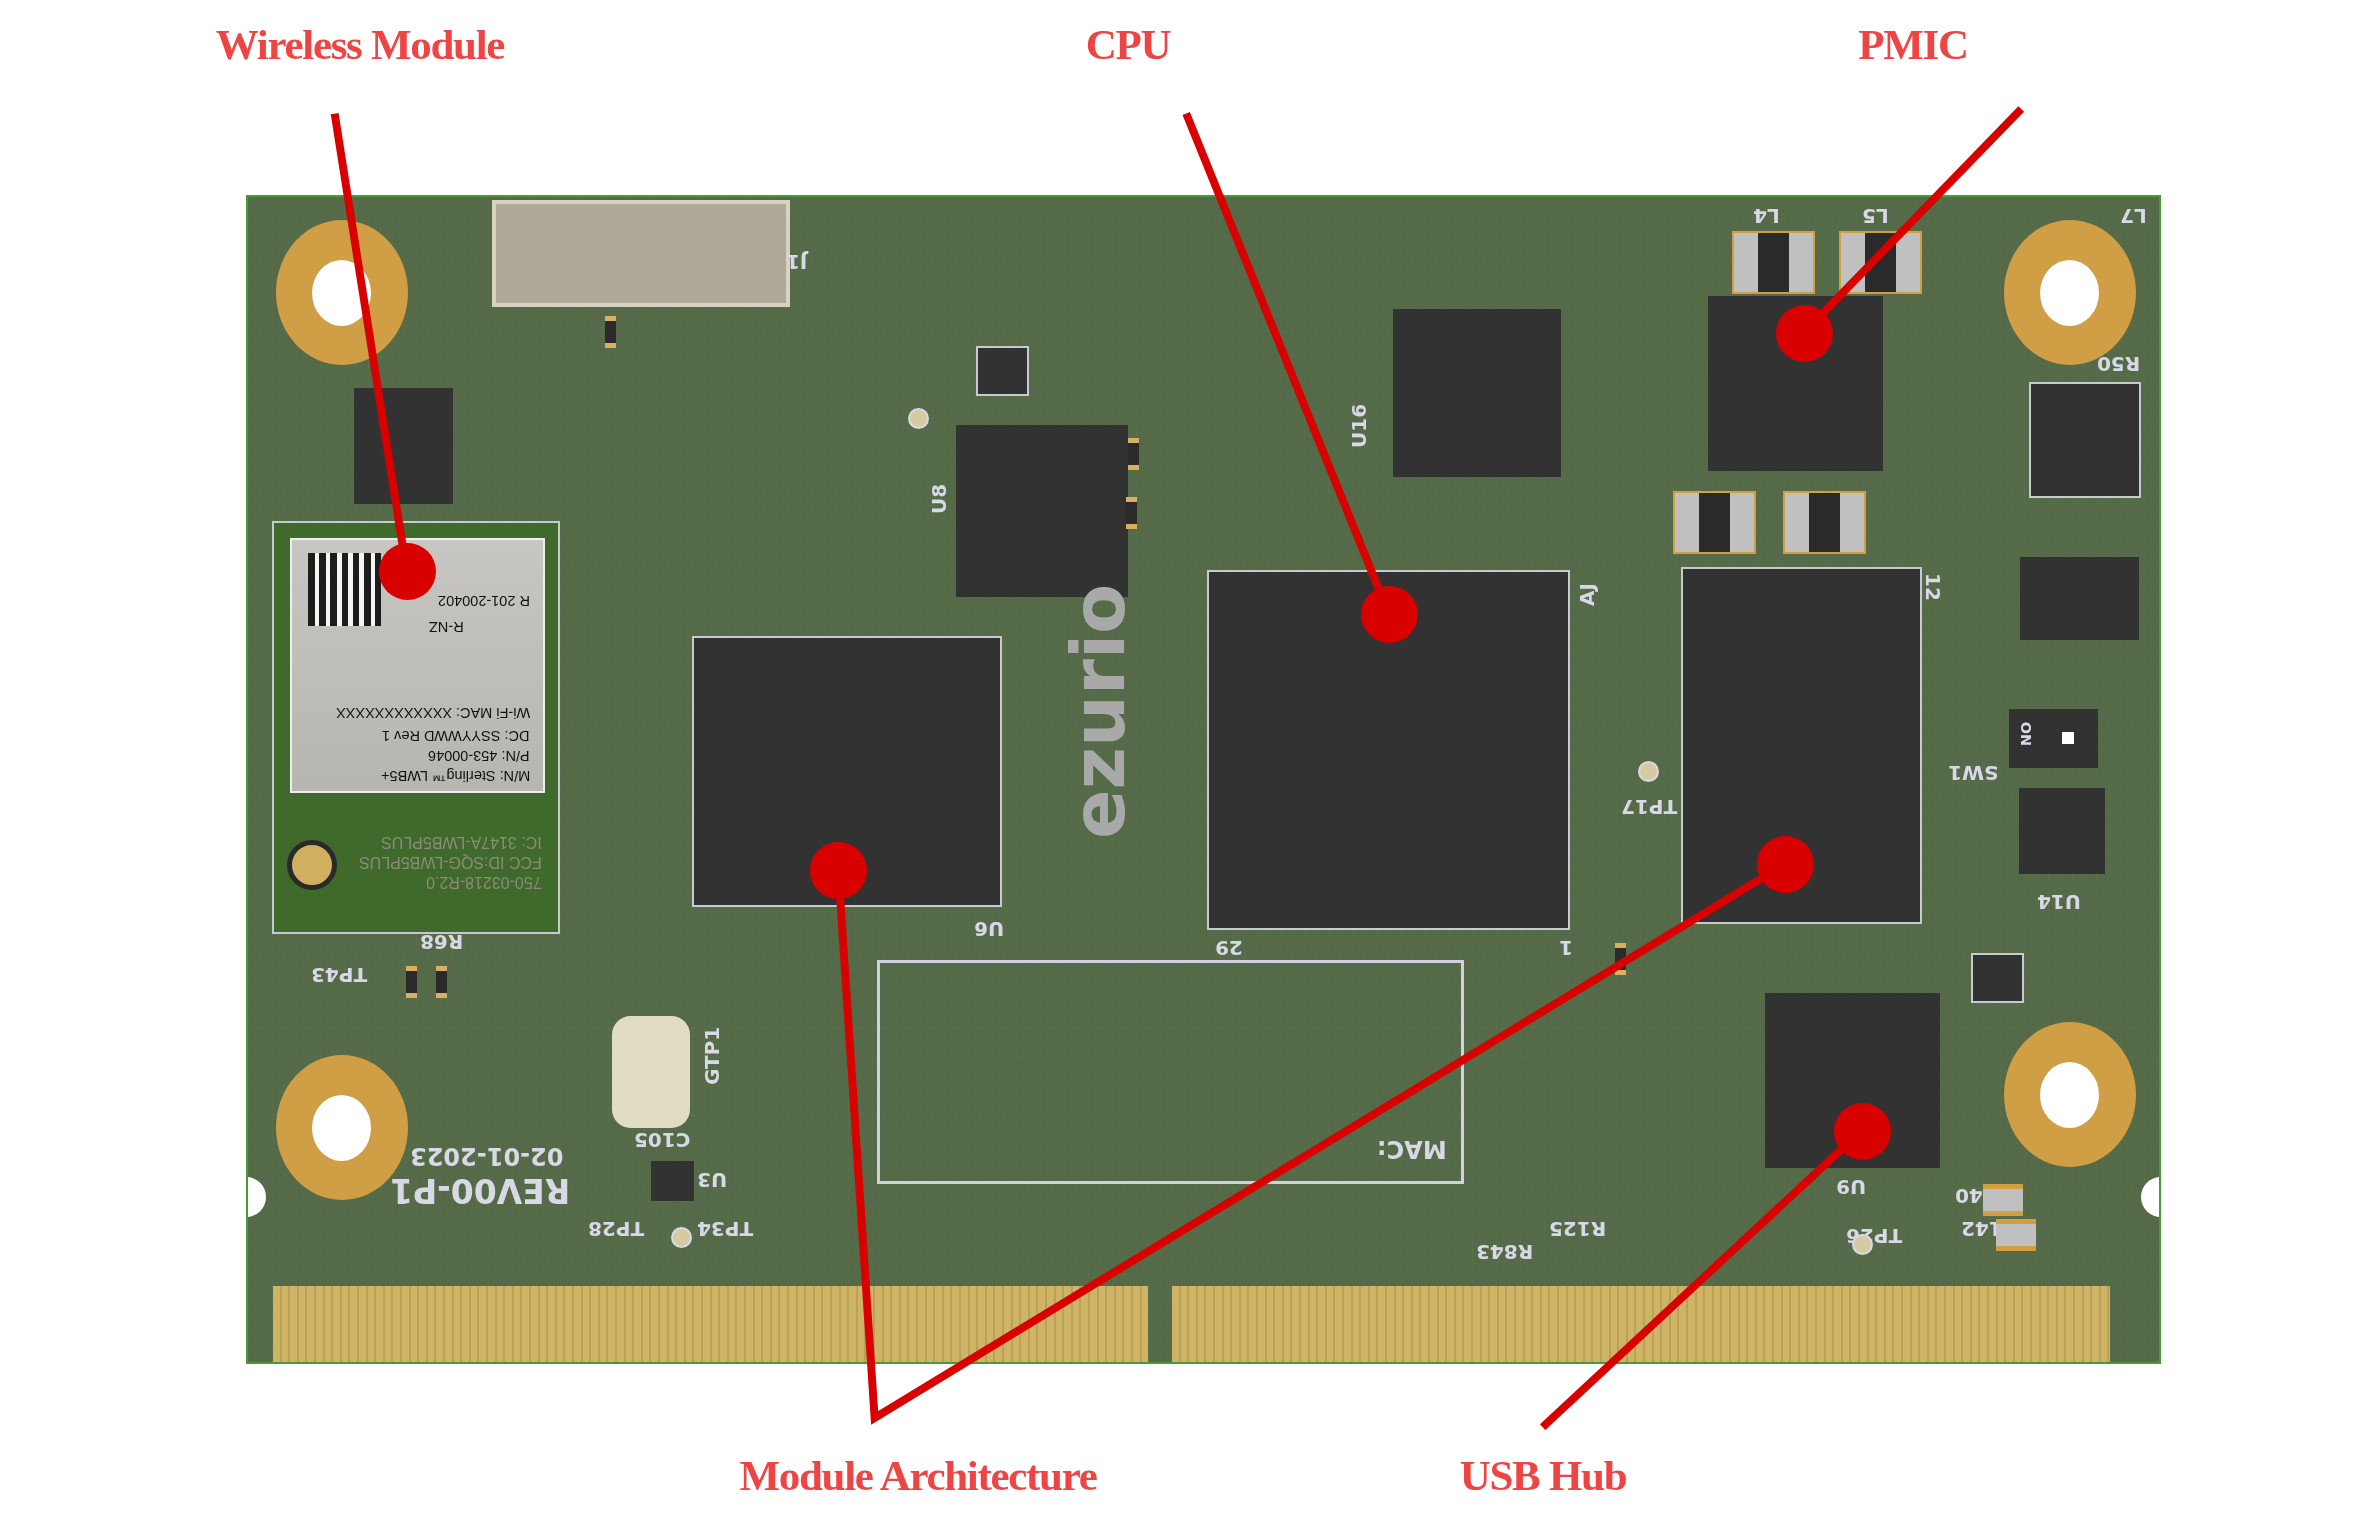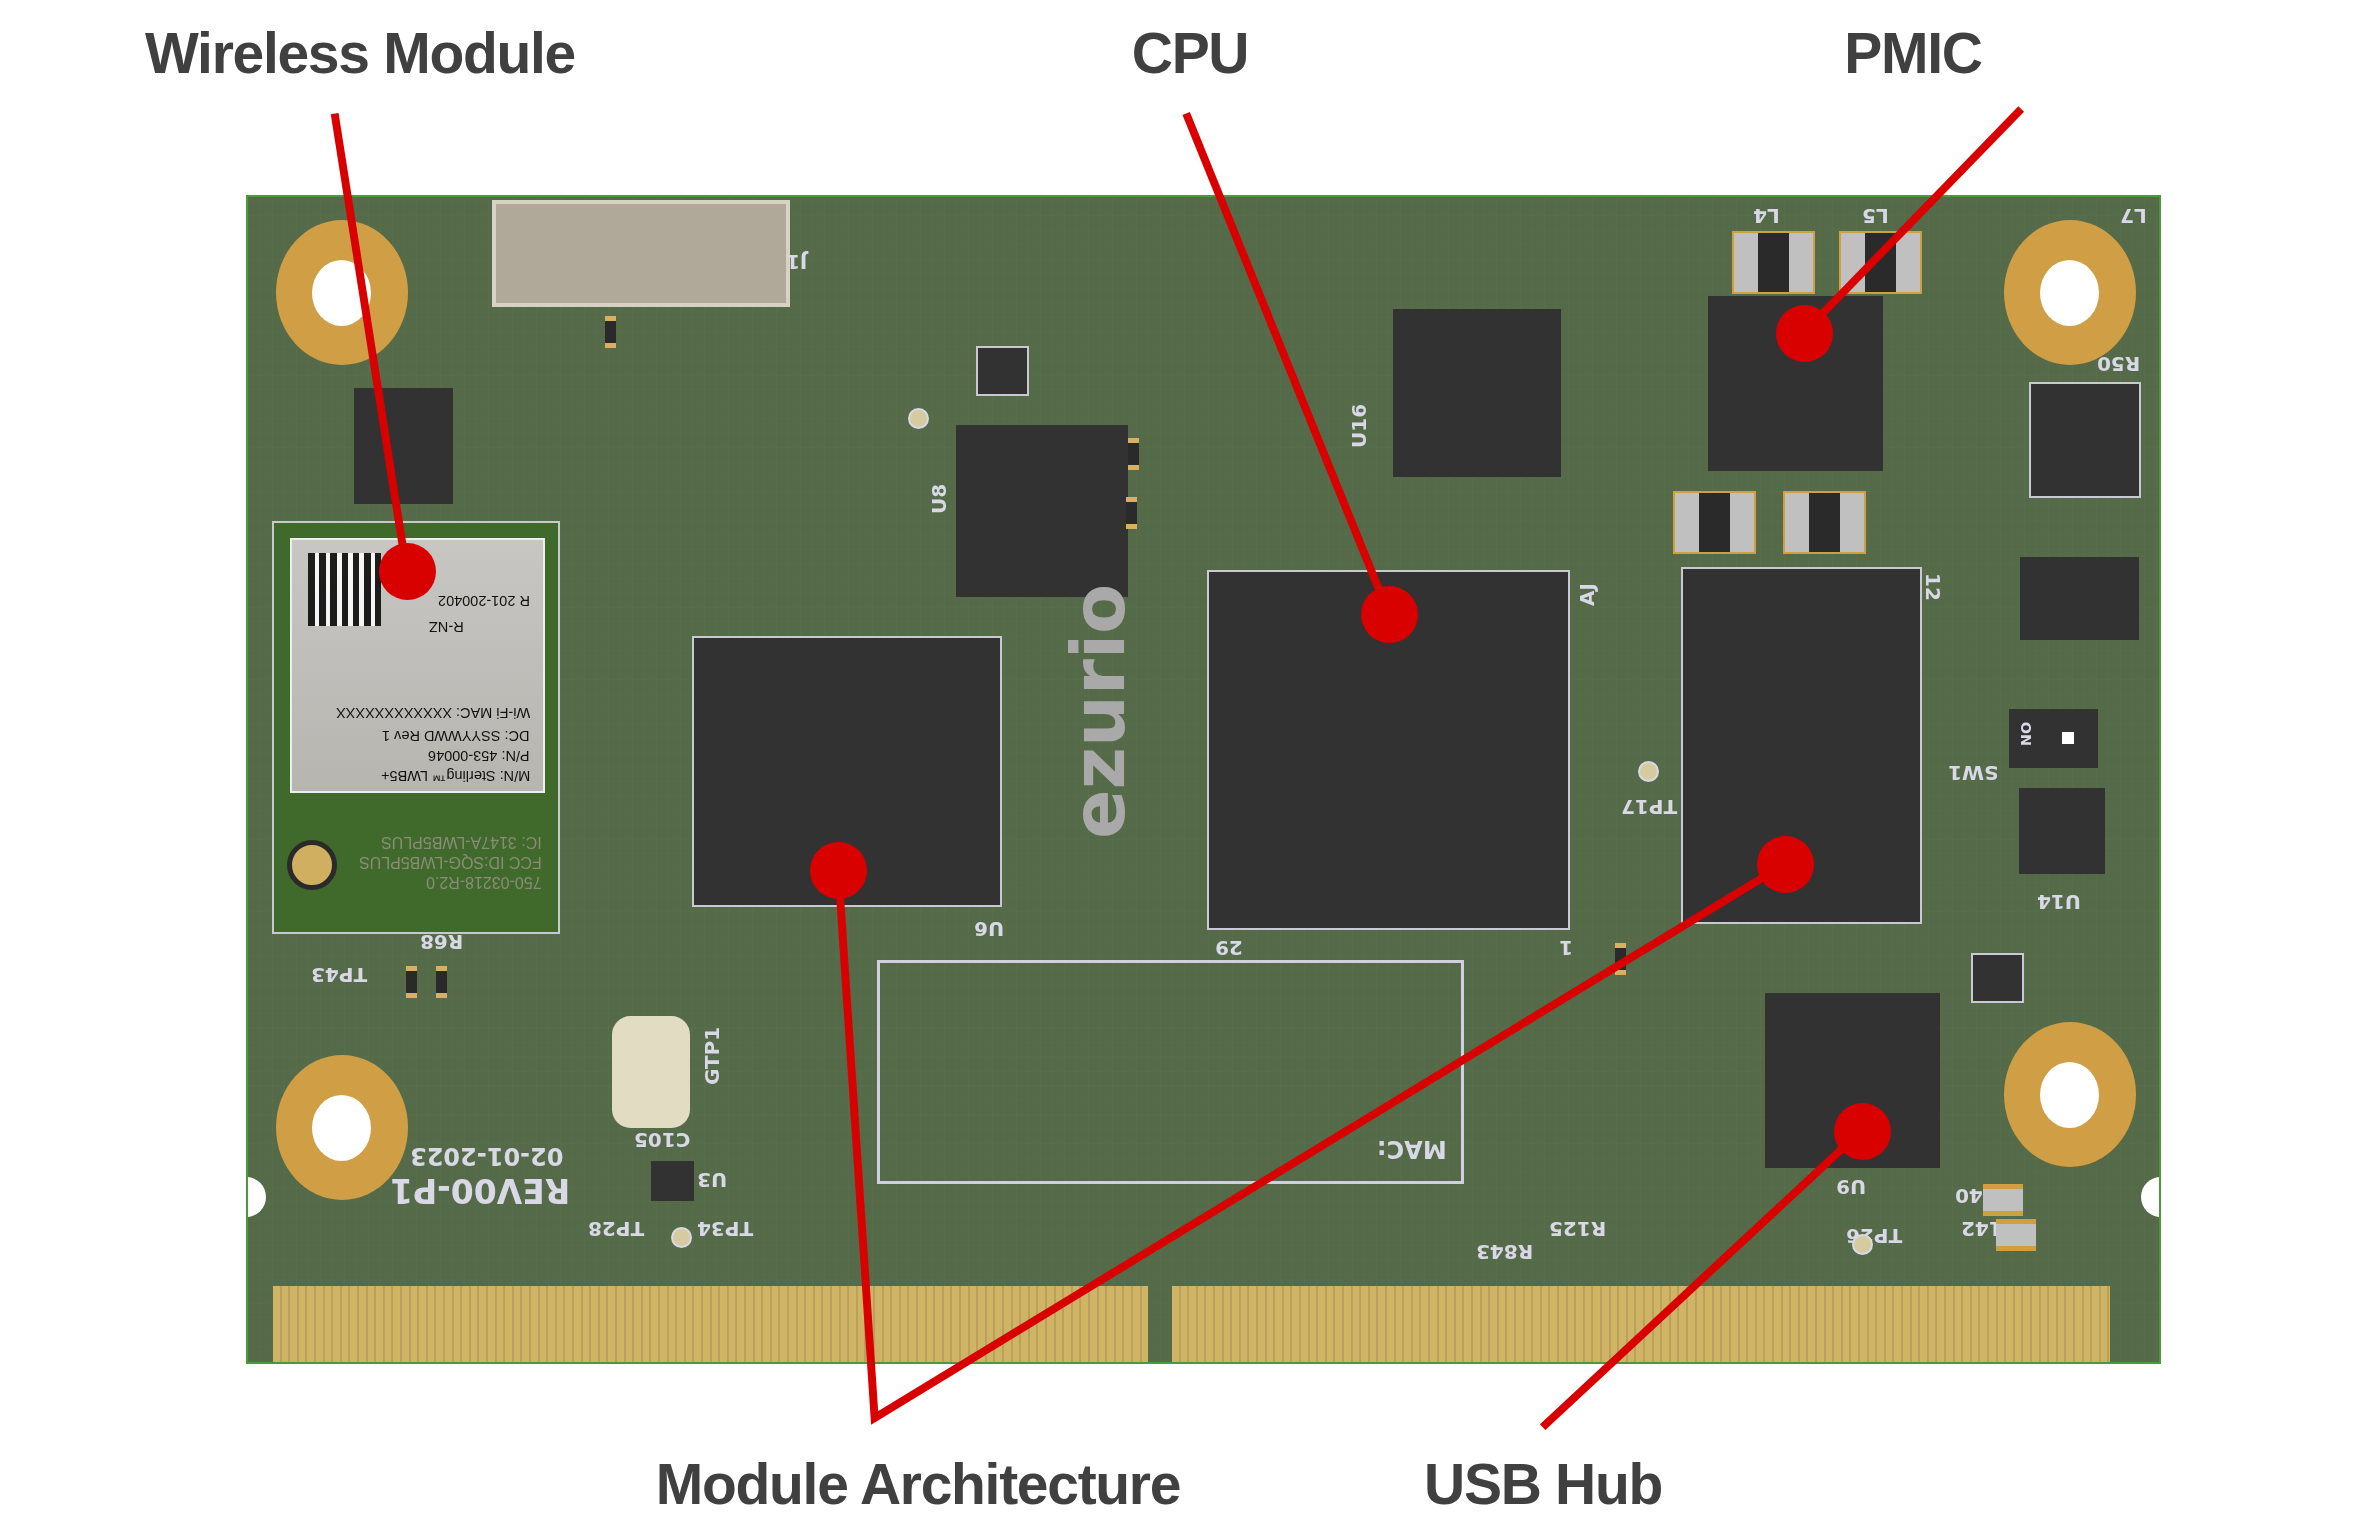--- a/index.html
+++ b/index.html
@@ -1,17 +1,17 @@
 <!DOCTYPE html>
 <html style="font-size:10.6px"><head>
 <meta charset="utf-8">
 <style>
   html, body { margin:0; padding:0; background:#ffffff; }
   body { width:2377px; height:1540px; position:relative; overflow:hidden; font-family:"Liberation Sans", sans-serif; }
-  .label { position:absolute; font-family:Liberation Sans, sans-serif; font-weight:bold; font-size:57px; color:#404040; white-space:nowrap; transform:translateX(-50%); letter-spacing:-1.3px; }
+  .label { position:absolute; font-family:Liberation Serif, serif; font-weight:bold; font-size:43px; color:#ef4444; white-space:nowrap; transform:translateX(-50%); letter-spacing:-1.3px; }
   .board { position:absolute; left:246px; top:195px; width:1915px; height:1169px; background:#546a48; border:2px solid #4a9a3c; box-sizing:border-box; overflow:hidden; }
   .board::before { content:""; position:absolute; inset:0; background:
       repeating-linear-gradient(90deg, rgba(120,140,80,0.12) 0 1.3px, transparent 1.3px 12px),
       repeating-linear-gradient(0deg, rgba(120,140,80,0.08) 0 1.3px, transparent 1.3px 14.5px);
   }
   .silk { position:absolute; color:#d8d8e6; font-family:"DejaVu Sans", sans-serif; font-weight:bold; font-size:20px; white-space:nowrap; }
   .rot180 { transform:rotate(180deg); }
   .rot90 { transform:rotate(90deg); transform-origin:left top; }
   .rotm90 { transform:rotate(-90deg); transform-origin:left top; }
   .chip { position:absolute; background:#323232; border:2.6px solid #c9c9d4; box-sizing:border-box; }
@@ -174,17 +174,17 @@
 </svg>
 
 <div class="marker" style="left:407px;top:571px;"></div>
 <div class="marker" style="left:1389px;top:614px;"></div>
 <div class="marker" style="left:1804px;top:333px;"></div>
 <div class="marker" style="left:838px;top:870px;"></div>
 <div class="marker" style="left:1785px;top:864px;"></div>
 <div class="marker" style="left:1862px;top:1131px;"></div>
 
 <div class="label" style="left:360px;top:20px;">Wireless Module</div>
-<div class="label" style="left:1190px;top:20px;">CPU</div>
+<div class="label" style="left:1128px;top:20px;">CPU</div>
 <div class="label" style="left:1913px;top:20px;">PMIC</div>
 <div class="label" style="left:918px;top:1451px;">Module Architecture</div>
 <div class="label" style="left:1543px;top:1451px;">USB Hub</div>
 
 
 </body></html>

